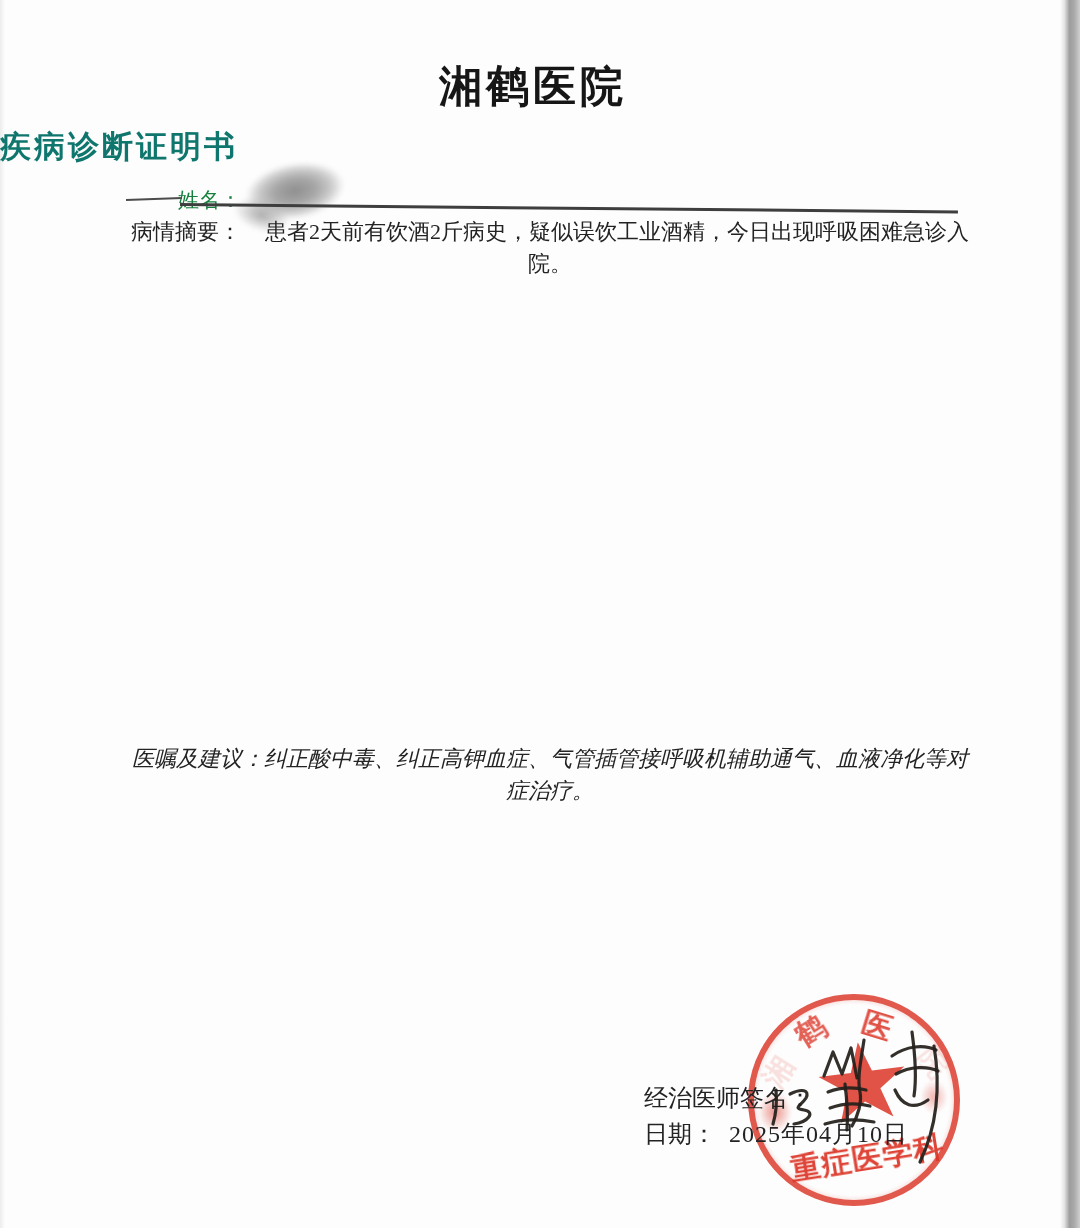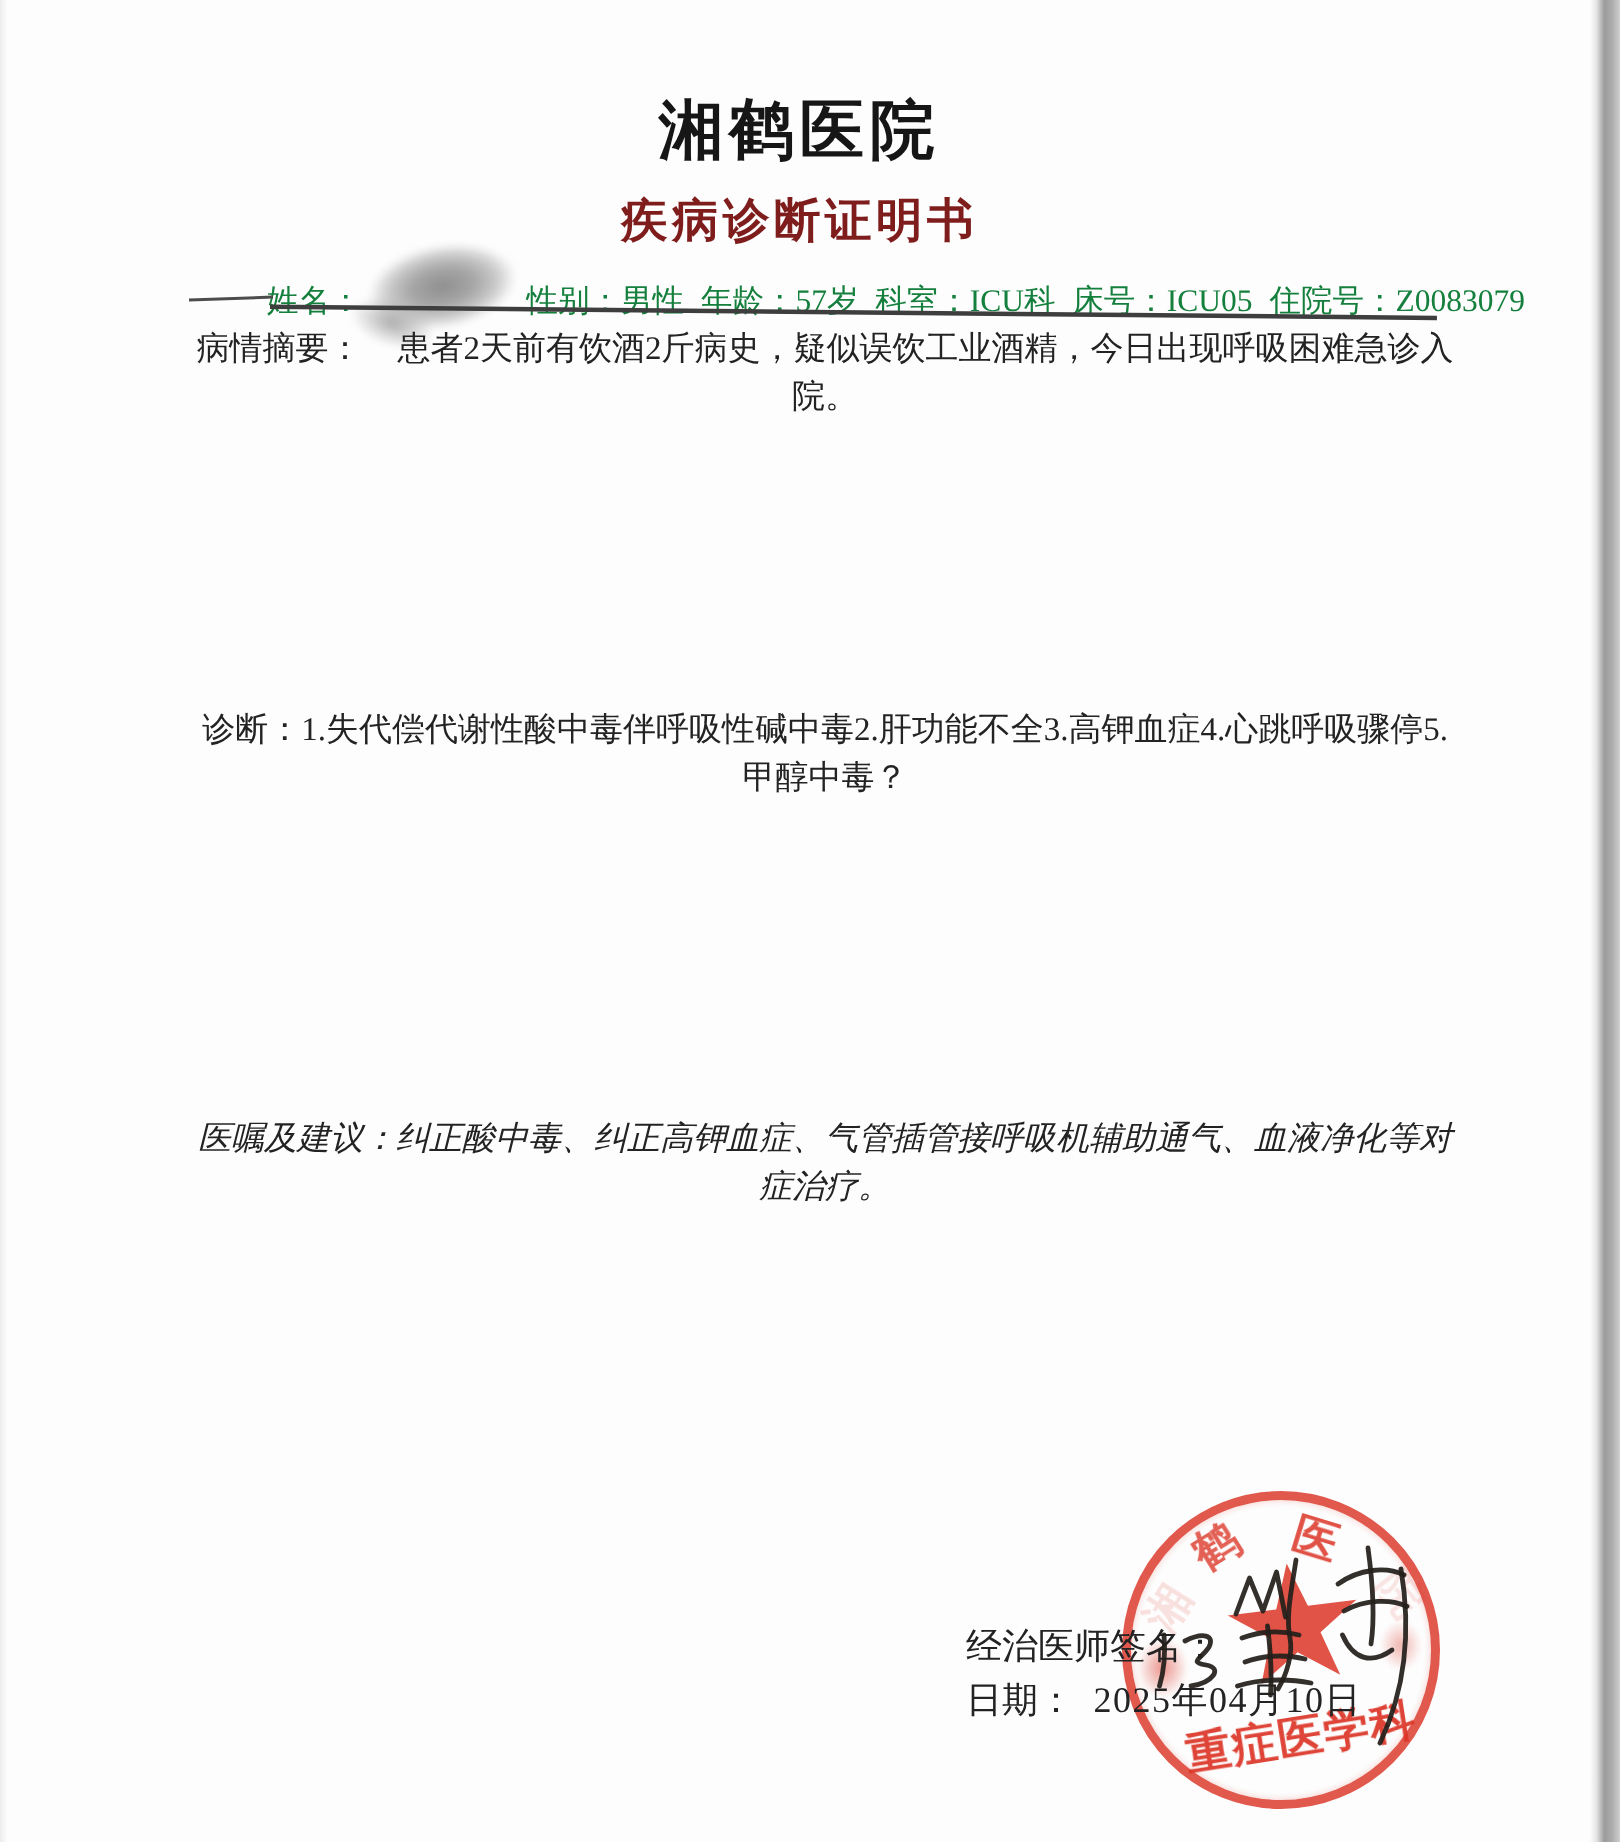--- a/index.html
+++ b/index.html
@@ -20,21 +20,21 @@
     position:absolute; top:0; left:0; width:5px; height:100%;
     background:linear-gradient(to right, #ececec, rgba(255,255,255,0));
   }
   
   .hospital-name {
     position:absolute; top:58px; left:0; width:1066px; margin:0;
     text-align:center; font-size:43px; font-weight:700; letter-spacing:4px; color:#161616;
   }
   .doc-title {
     position:absolute; top:126px; left:0; width:1066px; margin:0;
-    text-align:center; font-size:31px; font-weight:700; letter-spacing:3px; color:#7f1d1d;
+    text-align:left; font-size:31px; font-weight:700; letter-spacing:3px; color:#0f766e;
   }
   
   .patient-row {
     position:absolute; left:178px; top:180px; height:40px;
     display:flex; align-items:center; white-space:nowrap;
     font-size:21px; word-spacing:6px; color:#15803d;
   }
   .redact {
     position:relative; display:inline-block; width:100px; height:56px;
     margin:-18px 6px 0 4px; border-radius:46% 58% 52% 60%;
@@ -118,33 +118,29 @@
 
   <div class="edge-left"></div>
   <div class="edge-right"></div>
 
   <h1 class="hospital-name">湘鹤医院</h1>
   <h2 class="doc-title">疾病诊断证明书</h2>
 
   <div class="patient-row">
     <span>姓名：</span>
     <span class="redact"></span>
-    <span>性别：男性 年龄：57岁 科室：ICU科 床号：ICU05 住院号：Z0083079</span>
   </div>
 
   <div class="rule-stub"></div>
   <div class="rule-main"></div>
 
   <p class="para para-summary">
     <span>病情摘要：</span><span class="label-gap"></span><span>患者2天前有饮酒2斤病史，疑似误饮工业酒精，今日出现呼吸困难急诊入院。</span>
   </p>
 
-  <p class="para para-diagnosis">
-    <span>诊断：</span><span>1.失代偿代谢性酸中毒伴呼吸性碱中毒2.肝功能不全3.高钾血症4.心跳呼吸骤停5.甲醇中毒？</span>
-  </p>
 
   <p class="para para-advice">
     <span>医嘱及建议：</span><span>纠正酸中毒、纠正高钾血症、气管插管接呼吸机辅助通气、血液净化等对症治疗。</span>
   </p>
 
   <div class="stamp">
     <div class="stamp-circle"></div>
     <div class="stamp-star"></div>
     <span class="arc-char arc-0">湘</span>
     <span class="arc-char arc-1">鹤</span>

